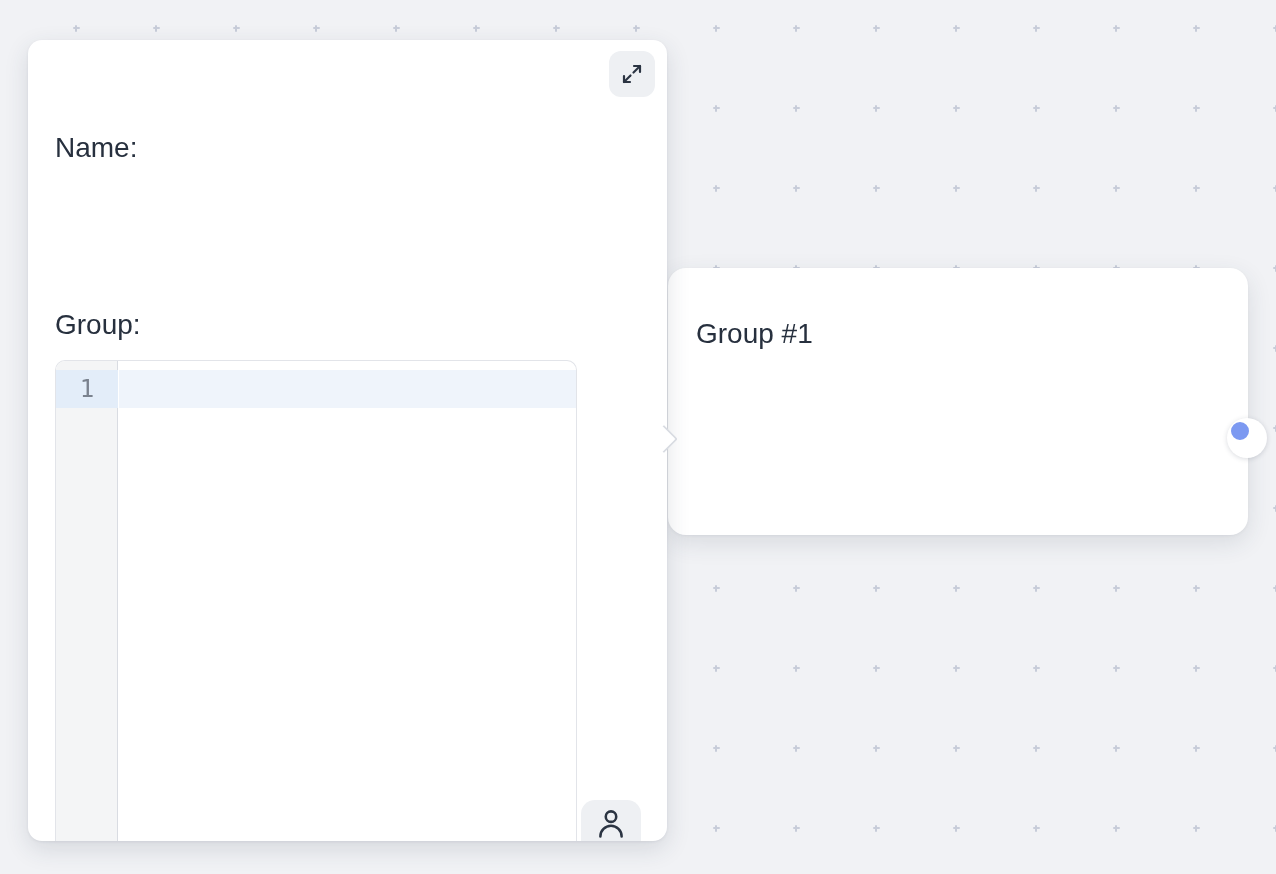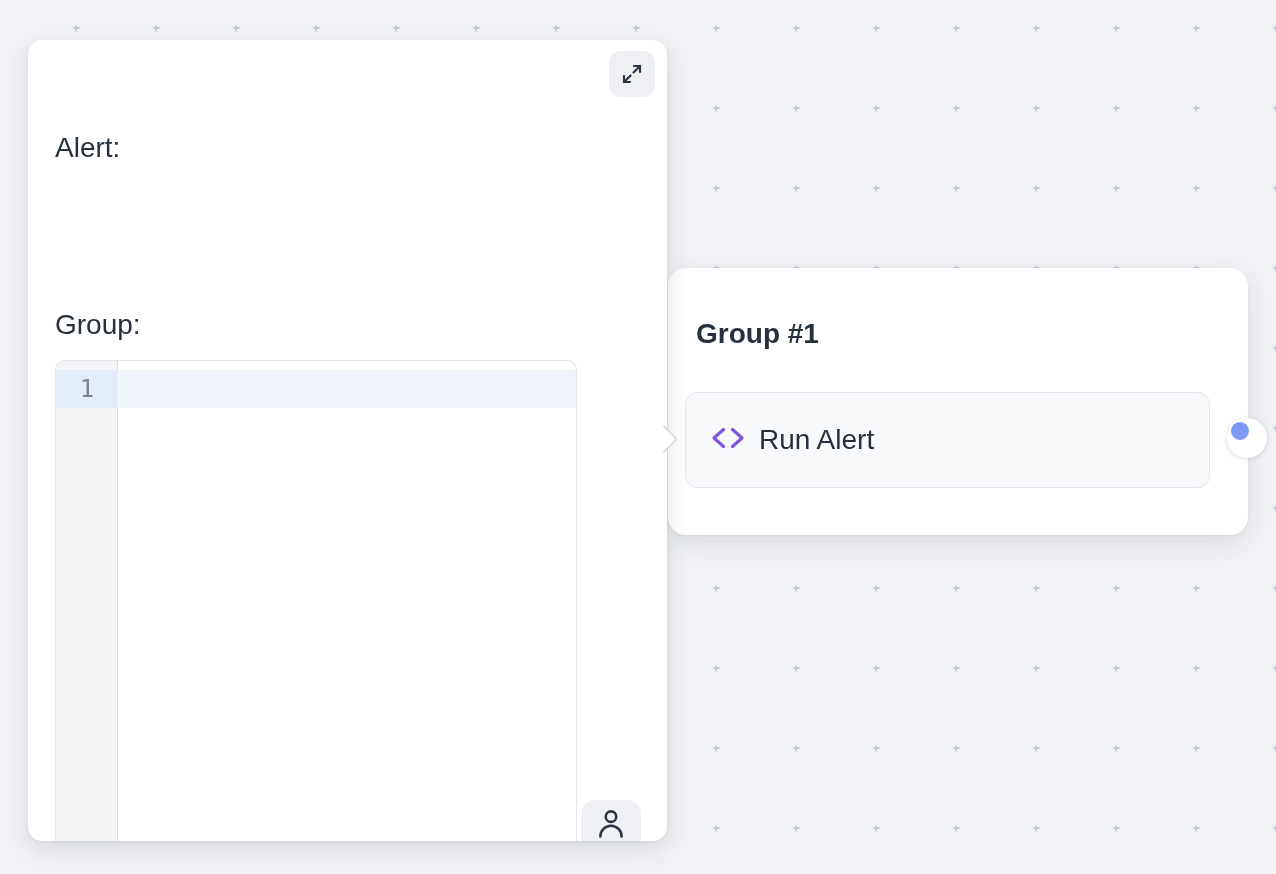--- a/index.html
+++ b/index.html
@@ -61,21 +61,21 @@
   .code-line { position:absolute; left:72px; top:9px; height:38px; line-height:38px;
     font-family:"DejaVu Sans Mono", monospace; font-size:25px; color:#2c3442; white-space:pre; }
   .tok-string { color:var(--c-code_string,#b03a33); }
 
   
   .group-card {
     position:absolute; left:668px; top:268px; width:580px; height:267px;
     background:#fff; border-radius:18px; z-index:1;
     box-shadow:0 8px 24px rgba(45,55,75,.12), 0 1px 3px rgba(45,55,75,.06);
   }
-  .group-title { position:absolute; left:28px; top:50px; font-size:28px; font-weight:bold; color:#27303e; }
+  .group-title { position:absolute; left:28px; top:50px; font-size:28px; font-weight:normal; color:#27303e; }
   .node-item {
     position:absolute; left:17px; top:124px; width:525px; height:96px;
     background:#f8f9fb; border:1.5px solid #e3e6ec; border-radius:12px;
     display:flex; align-items:center; padding-left:25px; cursor:pointer;
   }
   .node-item-label { margin-left:14px; font-size:28px; color:#252f3e; }
   .code-brackets { color:var(--c-accent_purple,#7e55dc); display:block; }
 
   
   .chevron-notch {
@@ -283,21 +283,21 @@
     <span style="display:block;width:24px;height:24px;">
       <svg width="24" height="24" viewBox="0 0 24 24" fill="none" stroke="currentColor" stroke-width="2.2" stroke-linecap="round" stroke-linejoin="round">
         <path d="M14 4h6v6"></path>
           <path d="M20 4l-6.5 6.5"></path>
         <path d="M10 20H4v-6"></path>
           <path d="M4 20l6.5-6.5"></path>
       </svg>
     </span>
   </button>
 
-  <div class="field-label name-label">Alert:</div>
+  <div class="field-label name-label">Name:</div>
 
 
   <div class="field-label code-label">Group:</div>
 
   <div class="code-editor">
     <div class="gutter"></div>
     <div class="active-line-gutter"></div>
     <div class="active-line-code"></div>
     <div class="line-number">1</div>
   </div>
@@ -308,28 +308,19 @@
         <circle cx="12" cy="7.5" r="3.7"></circle>
         <path d="M4.5 21.5c0-4.1 3.4-7.5 7.5-7.5s7.5 3.4 7.5 7.5"></path>
       </svg>
     </span>
   </button>
 </div>
 
 <div class="group-card">
   <div class="group-title">Group #1</div>
 
-  <div class="node-item">
-    <span class="code-brackets">
-      <svg width="34" height="26" viewBox="0 0 34 26" fill="none" stroke="currentColor" stroke-width="3.2" stroke-linecap="round" stroke-linejoin="round">
-        <polyline points="12.5,4.5 3,13 12.5,21.5"></polyline>
-        <polyline points="21.5,4.5 31,13 21.5,21.5"></polyline>
-      </svg>
-    </span>
-    <span class="node-item-label">Run Alert</span>
-  </div>
 </div>
 
 <div class="chevron-notch"></div>
 
 <div class="connector-halo">
   <div class="connector-ring"></div>
 </div>
 
 </body></html>

